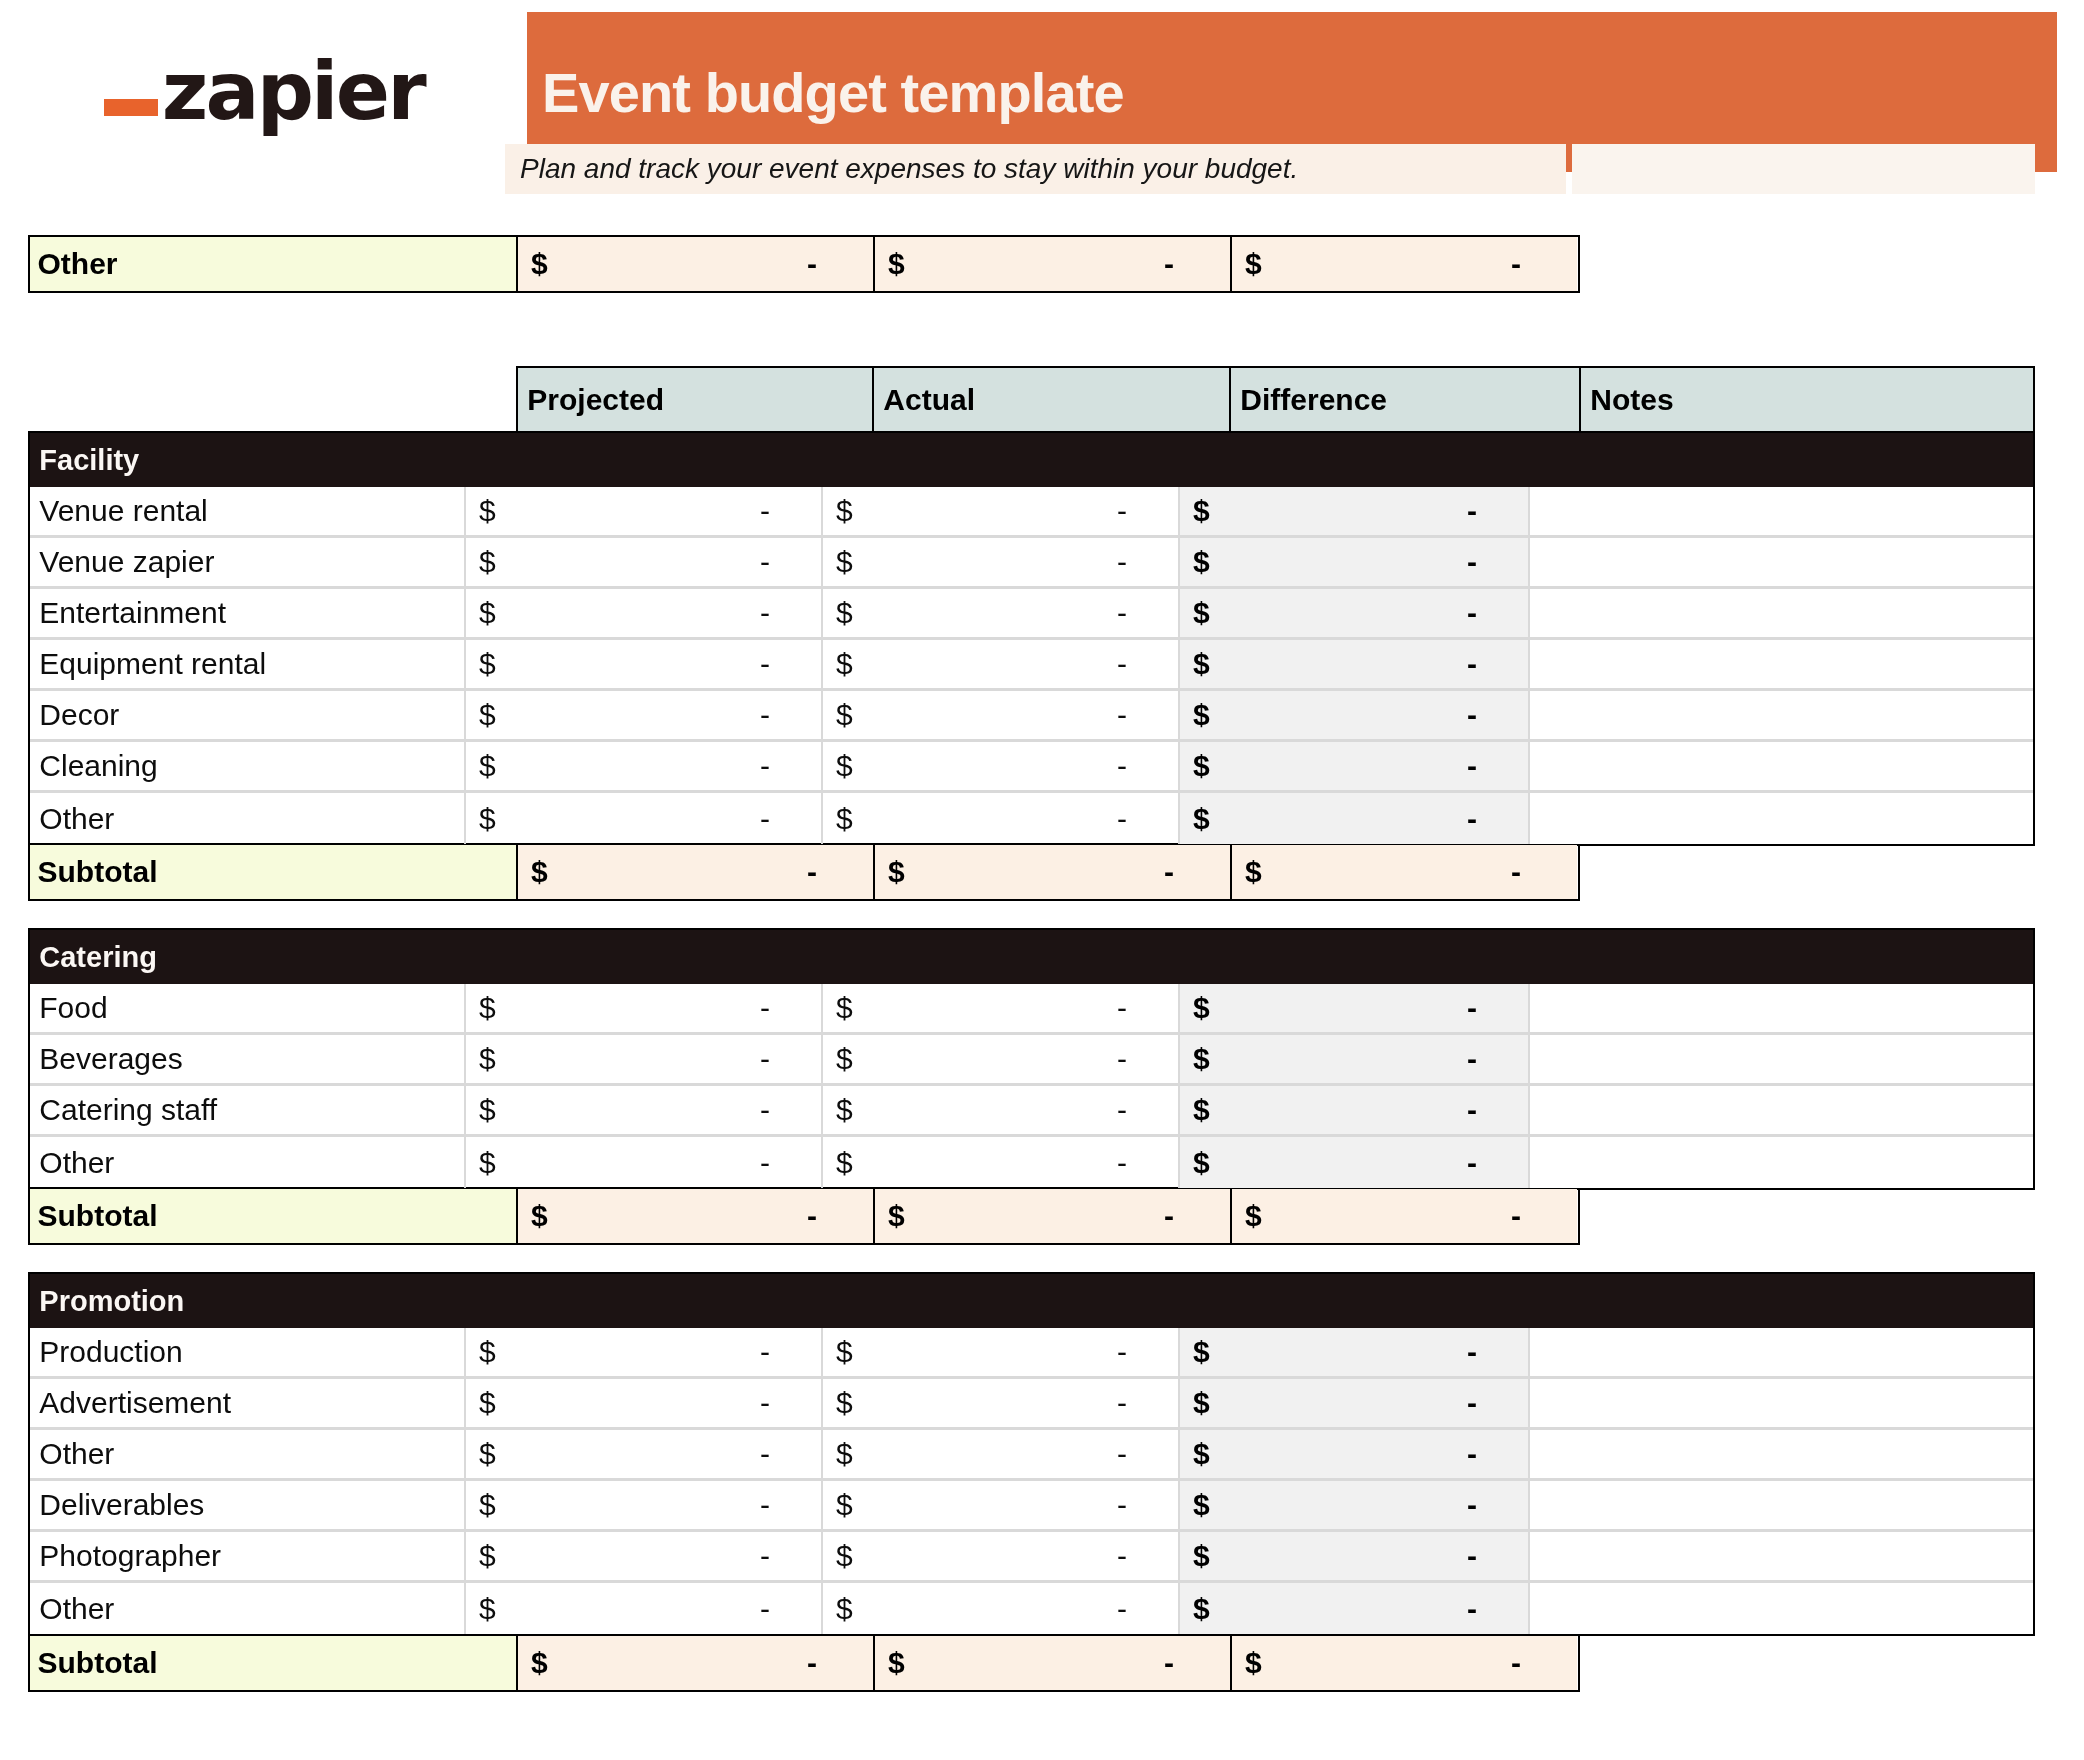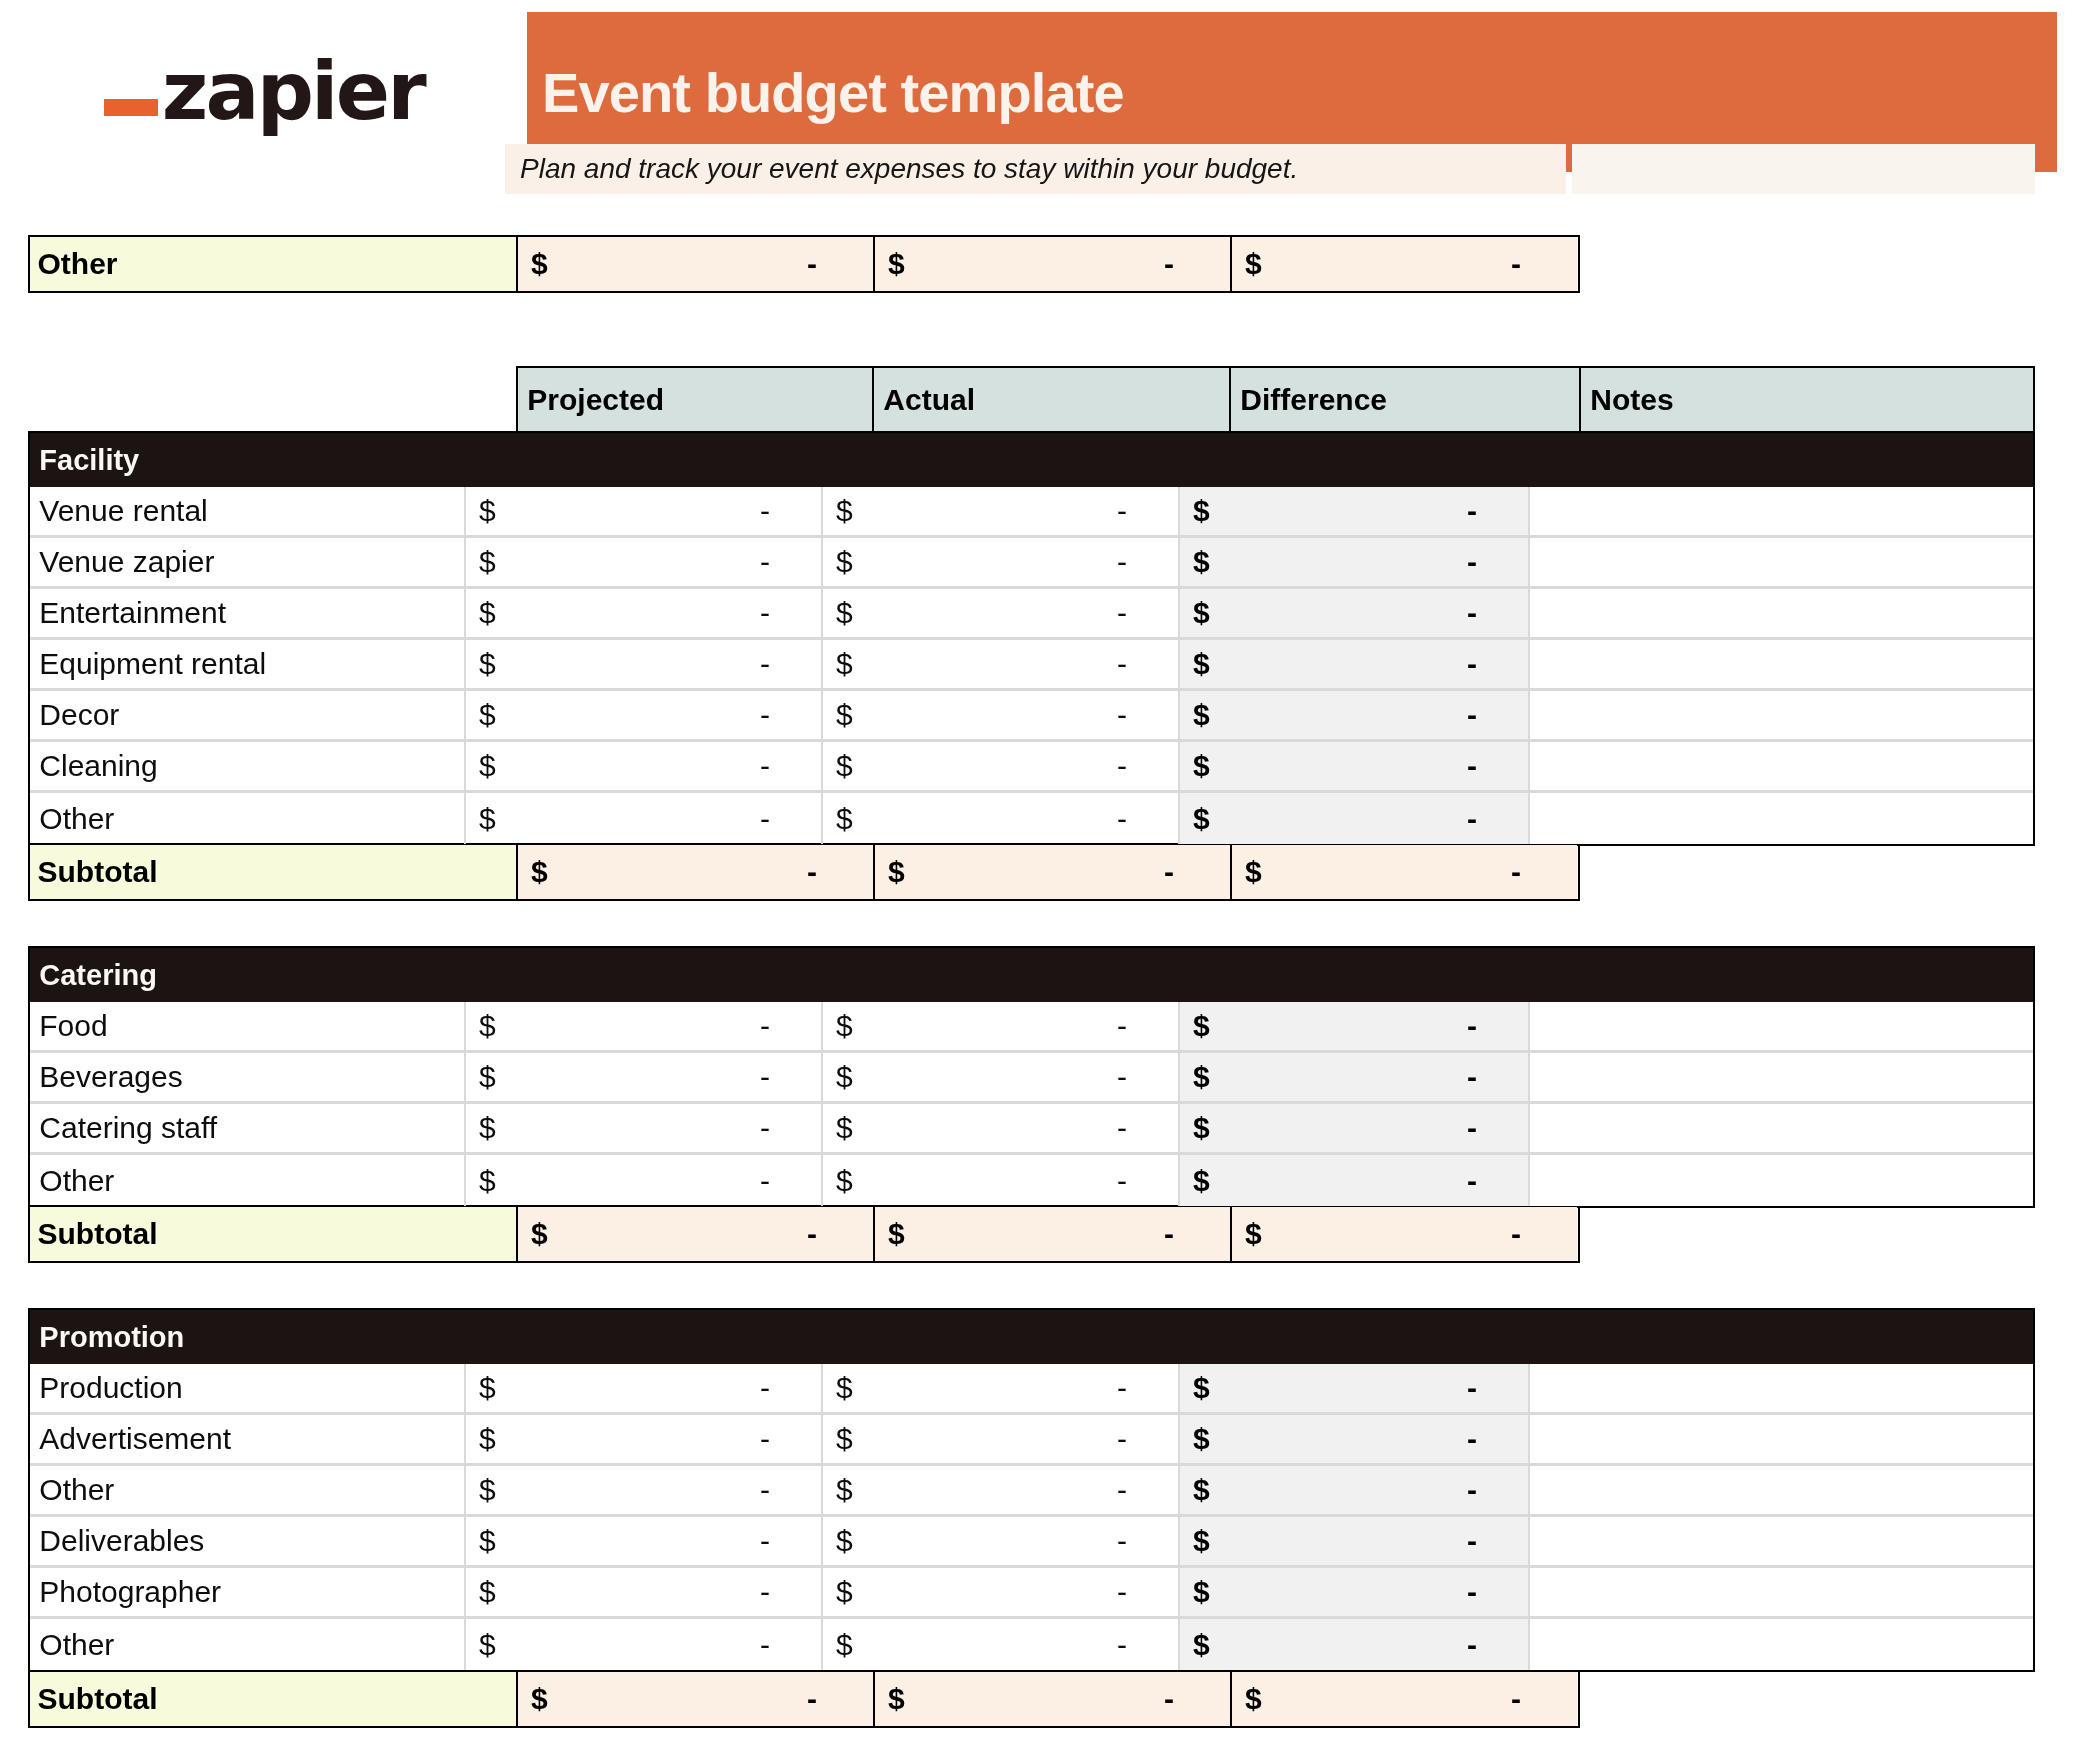--- a/index.html
+++ b/index.html
@@ -47,21 +47,21 @@
   .col-header-row { margin-left: 488px; width: 1519px; height: 65px;
     border: 2.8px solid #000; border-bottom: none; display: flex; background: #D4E1DF; }
   .col-header-cell { display: flex; align-items: center; padding-left: 9.3px;
     font-weight: 700; font-size: 30px; color: #000; }
   .col-header-cell.c0 { width: 354px; }
   .col-header-cell.c1 { width: 357px; border-left: 2.8px solid #000; }
   .col-header-cell.c2 { width: 350px; border-left: 2.8px solid #000; }
   .col-header-cell.c3 { flex: 1; border-left: 2.8px solid #000; }
 
   
-  .section-block { margin-bottom: 45px; }
+  .section-block { margin-bottom: 27px; }
   .data-table { width: 2007px; border: 2.8px solid #000; background: #ffffff; }
   .section-bar { height: 54px; background: #1C1313; color: #FBF7F4;
     display: flex; align-items: center; padding-left: 9.3px;
     font-weight: 700; font-size: 29px; }
   .data-row { display: flex; height: 51px; border-bottom: 3.7px solid #D9D9D9; background: #fff; }
   .data-row:last-child { border-bottom: none; }
   .cell { display: flex; align-items: center; font-size: 30px; color: #0d0d0d; }
   .cell-label { width: 434px; padding-left: 9.3px; }
   .cell-money { justify-content: space-between; padding: 0 51px 0 13px; }
   .cell-proj, .cell-act { width: 357px; border-left: 2.8px solid #D9D9D9; }

